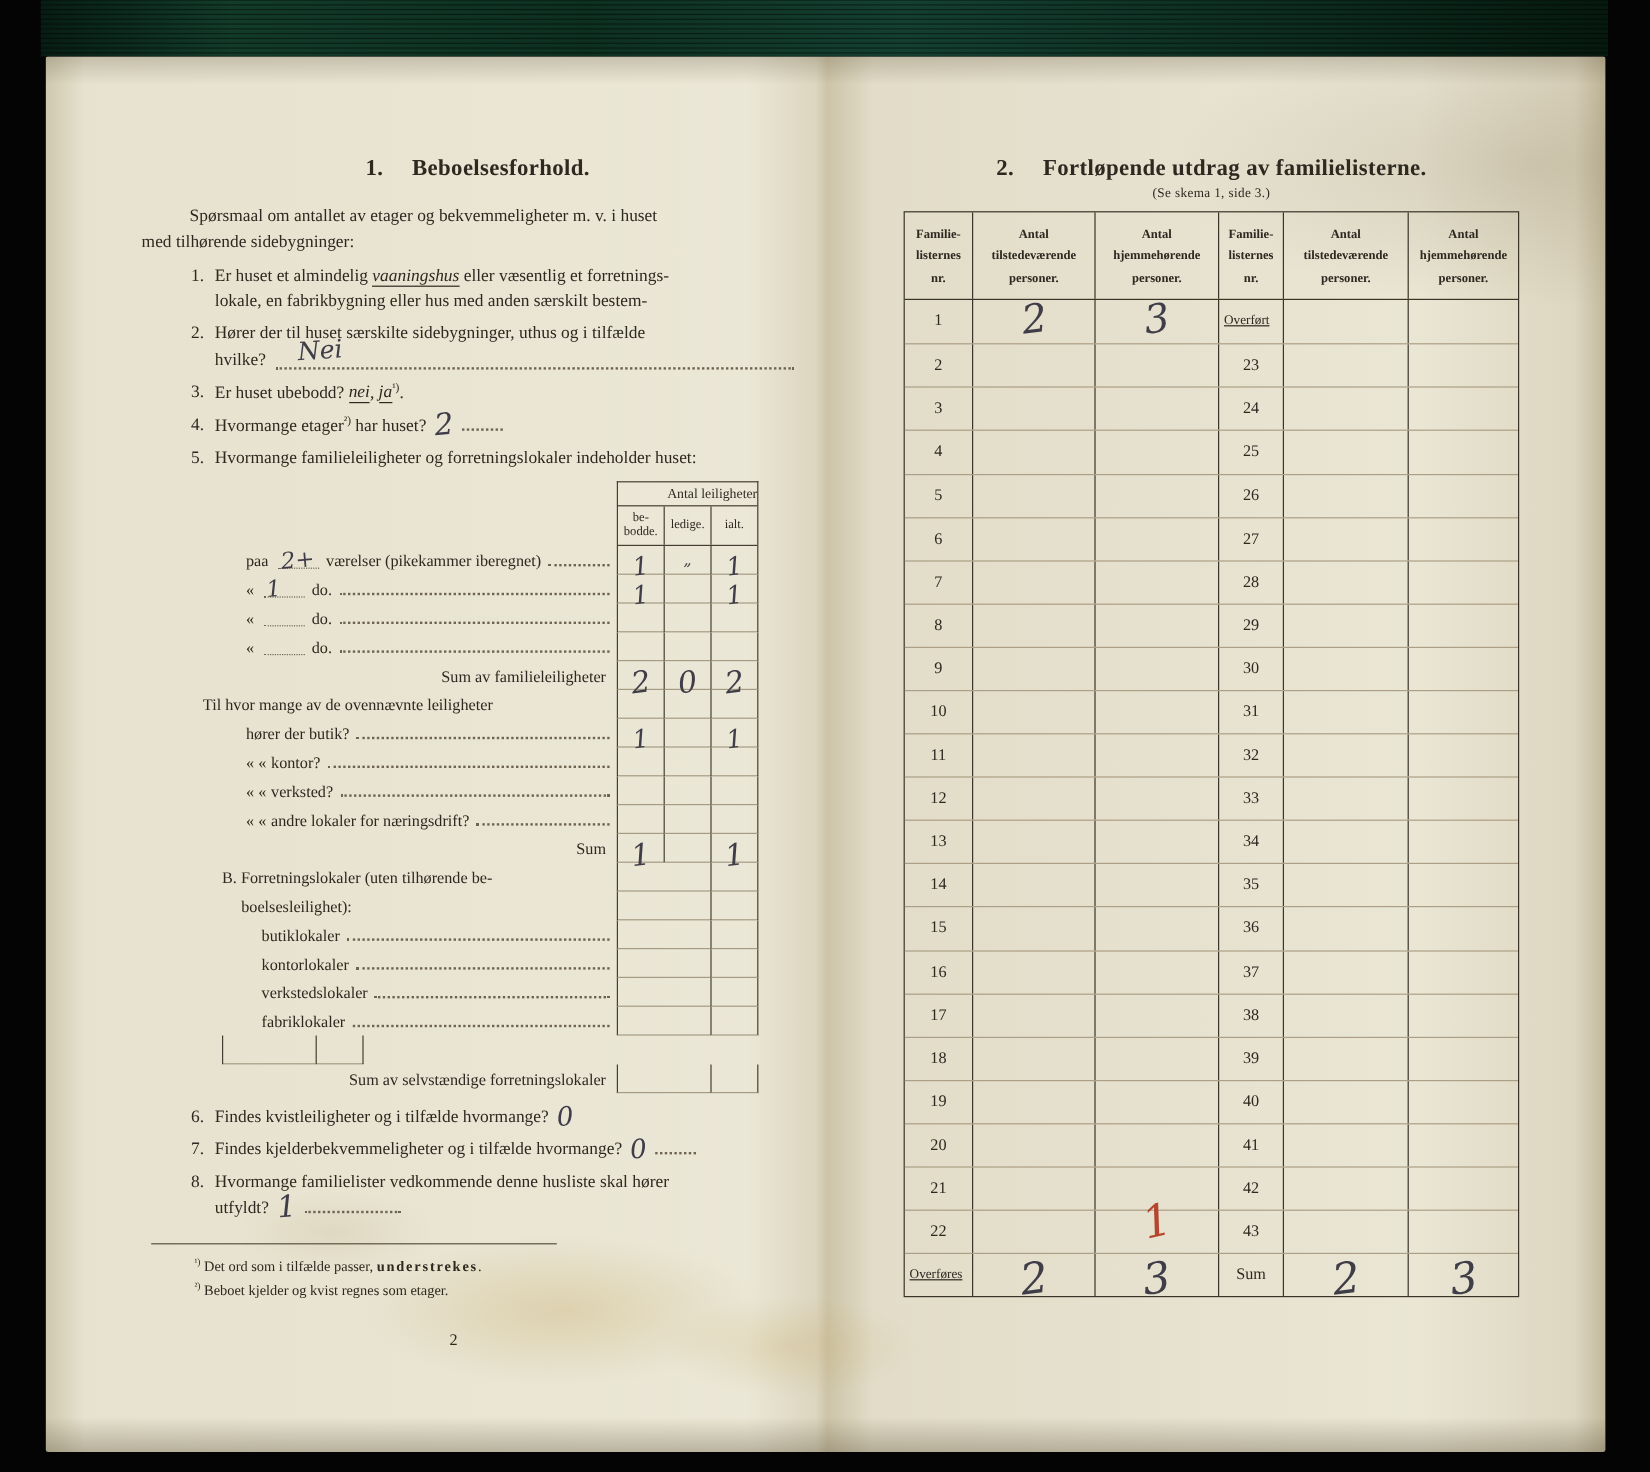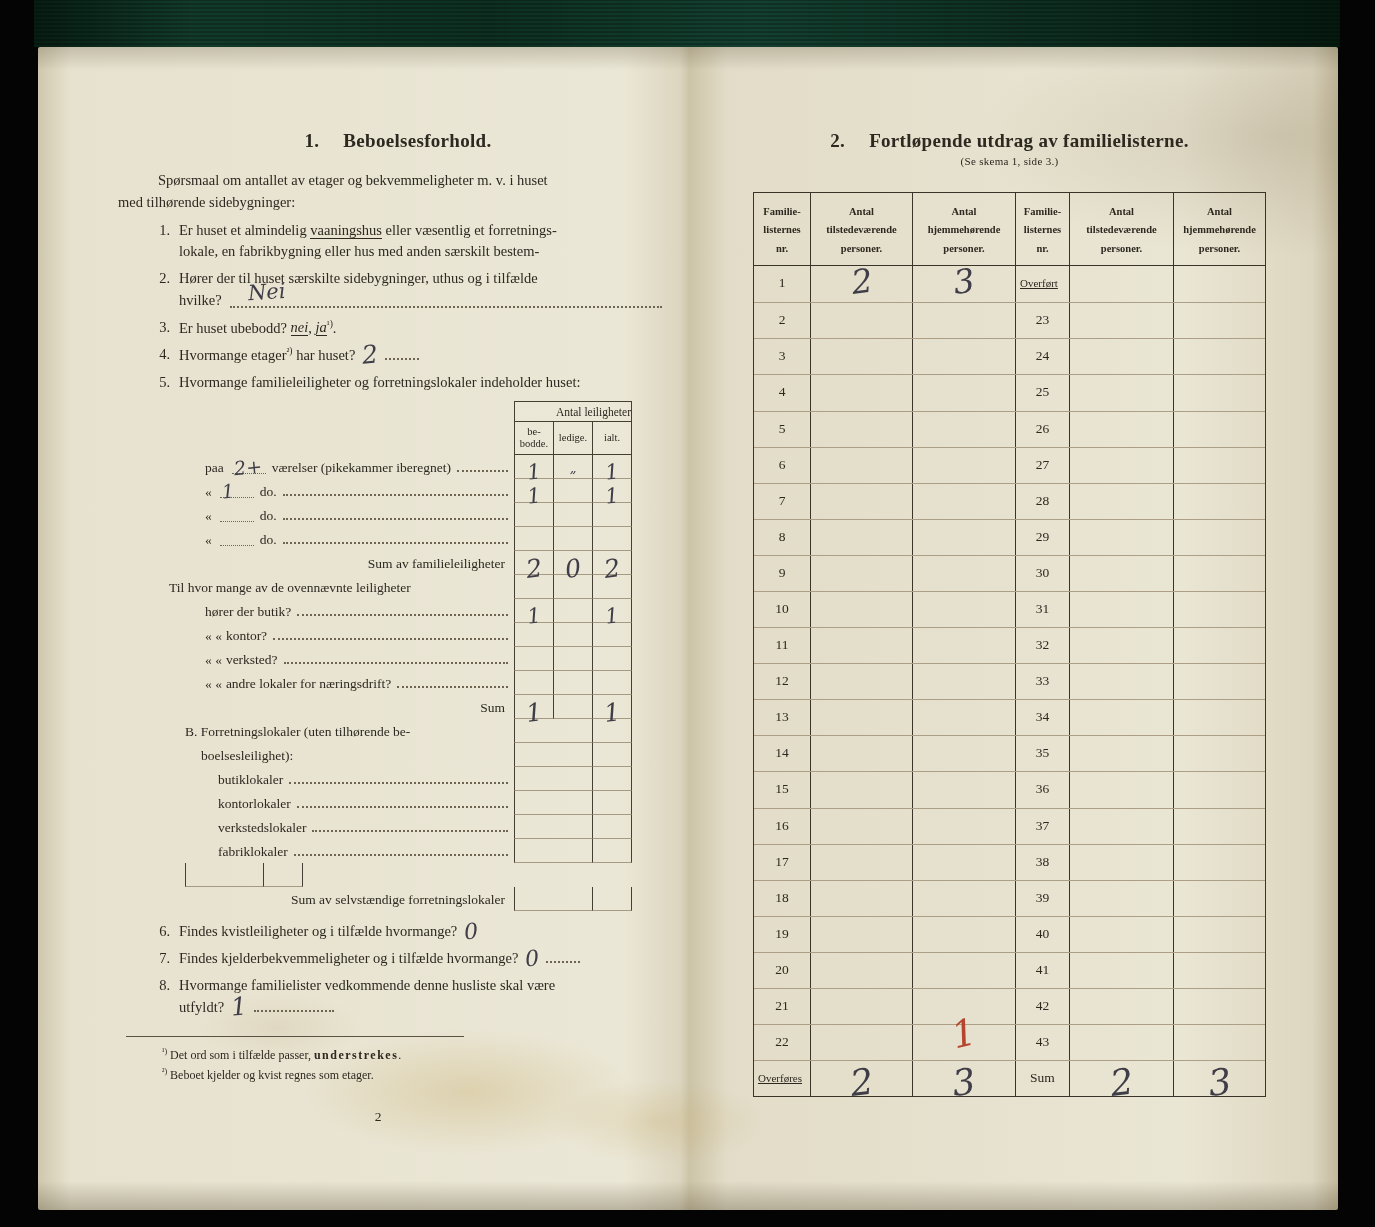--- a/index.html
+++ b/index.html
@@ -34,21 +34,21 @@
   .lp-title { margin-bottom:18px; }
   .rp-sub { text-align:center; font-size:11px; margin-top:3px; letter-spacing:0.3px; }
 
   
   .intro { font-size:14.5px; line-height:1.5; margin-bottom:6px; }
   .intro > div:first-child { margin-left:40px; }
   .q { display:flex; font-size:14.5px; line-height:1.5; padding-left:30px; margin-top:5px; }
   .qno { flex:0 0 22px; text-align:right; margin-right:9px; }
   .qbody { flex:1; }
   sup { font-size:9.5px; }
-  .und { border-bottom:1px solid #2d2820; }
+  .und { border-bottom:1px solid #2d2820;font-style:italic; }
   .ital { font-style:italic; }
   .flexline { display:flex; align-items:baseline; }
   .lead { flex:1 1 auto; border-bottom:2px dotted #6e6452; height:2px; align-self:flex-end; margin:0 6px 4px 6px; }
   .ansline { flex:1 1 auto; position:relative; border-bottom:2px dotted #6e6452; height:2px; align-self:flex-end; margin:0 16px 4px 8px; }
   .ansline .hw { position:absolute; left:18px; bottom:-3px; font-size:21px; transform:rotate(-4deg); }
   .idots { display:inline-block; width:34px; border-bottom:2px dotted #6e6452; height:2px; margin-left:4px; }
   .idots.long { width:80px; }
 
   
   .hw { font-family:"DejaVu Serif",serif; font-style:italic; color:#3f3d48; }
@@ -86,21 +86,21 @@
   .gcell .hw.ditto { font-size:13px; bottom:4px; transform:translateX(-50%); }
 
   
   .footrule { width:338px; border-top:1px solid #5a5242; margin:18px 0 9px 8px; }
   .fnote { font-size:12px; line-height:1.6; margin-left:44px; }
   .fnote sup { font-size:8px; }
   .emph { font-weight:bold; letter-spacing:1.5px; }
   .pagenum { width:520px; text-align:center; margin-top:24px; font-size:13.5px; }
 
   
-  .ftable { margin-top:25px; border:1.5px solid #3a3428; }
+  .ftable { margin-top:9px; border:1.5px solid #3a3428; }
   .fhead { display:grid; grid-template-columns:56px 102px 103px 54px 104px 1fr; border-bottom:1.5px solid #3a3428; }
   .fh { border-left:1px solid #3a3428; text-align:center; font-size:10.5px; font-weight:bold; line-height:1.75; padding:10px 2px 7px; }
   .fh:first-child { border-left:none; }
   .frow { display:grid; grid-template-columns:56px 102px 103px 54px 104px 1fr; height:36.1px; border-top:1px solid #ac9f85; }
   .frow:first-child { border-top:none; }
   .fc { border-left:1px solid #3a3428; position:relative; text-align:center; padding-top:9px; font-size:13.5px; }
   .fc:first-child { border-left:none; }
   .fc.word { font-size:11px; text-align:left; padding-left:4px; padding-top:11px;text-decoration:underline; }
   .fhand { position:absolute; left:50%; top:50%; transform:translate(-50%,-58%) rotate(-7deg); font-size:33px; line-height:1; z-index:2; }
   .frow.last .fhand { font-size:36px; transform:translate(-50%,-40%) rotate(-7deg); }
@@ -435,21 +435,21 @@
         <div class="qno">7.</div>
         <div class="qbody">
           <span>Findes kjelderbekvemmeligheter og i tilfælde hvormange?</span>
           <span class="hw ans">0</span><span class="idots"></span>
         </div>
       </div>
 
       <div class="q">
         <div class="qno">8.</div>
         <div class="qbody">
-          <div>Hvormange familielister vedkommende denne husliste skal være</div>
+          <div>Hvormange familielister vedkommende denne husliste skal hører</div>
           <div>
             <span>utfyldt?</span>
             <span class="hw ans big">1</span><span class="idots long"></span>
           </div>
         </div>
       </div>
 
       <div class="footrule"></div>
       <div class="fnote">
         <sup>¹)</sup>

